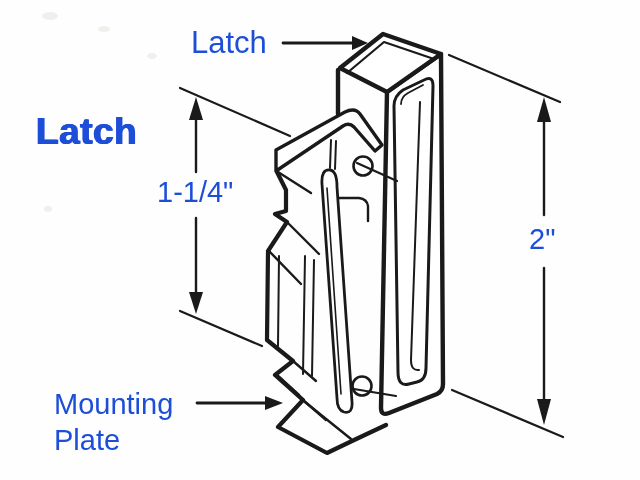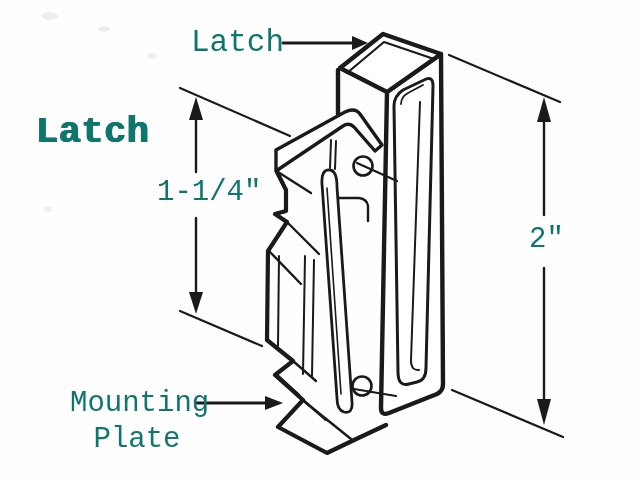--- a/index.html
+++ b/index.html
@@ -8,33 +8,32 @@
     position:relative;width:640px;height:480px;overflow:hidden;
     background:var(--bg,#fefefe);
     font-family:"Liberation Sans","DejaVu Sans",sans-serif;
   }
   .stage svg{position:absolute;left:0;top:0;}
   .s{fill:none;stroke:var(--ink,#1a1a1a);stroke-linecap:round;stroke-linejoin:round;}
   .sf{fill:#ffffff;stroke:var(--ink,#1a1a1a);stroke-linecap:round;stroke-linejoin:round;}
   .f{fill:var(--ink,#1a1a1a);stroke:none;}
   .smudge{fill:#ebe9e6;opacity:.75;}
   .lbl{
-    position:absolute;color:#0f766e;white-space:nowrap;
-    font-family:Liberation Mono, monospace;
-    text-align:center;
+    position:absolute;color:#1d4ed8;white-space:nowrap;
+    font-family:Liberation Sans, sans-serif;
   }
   .lbl-latch{left:191px;top:25px;font-size:31px;}
   .lbl-black{
     left:36px;top:111px;font-size:37px;font-weight:bold;
     text-shadow:0.7px 0 0 currentColor,-0.7px 0 0 currentColor;
     letter-spacing:0.5px;
   }
   .lbl-dim1{left:157px;top:176px;font-size:29px;}
   .lbl-dim2{left:529px;top:223px;font-size:29px;}
-  .lbl-mount{left:70px;top:386px;font-size:29px;line-height:36px;width:134px;white-space:normal;}
+  .lbl-mount{left:54px;top:386px;font-size:29px;line-height:36px;width:134px;white-space:normal;}
 </style>
 </head>
 <body>
 
 <div class="stage">
 
   <svg width="640" height="480" viewBox="0 0 640 480">
 
     <g>
       <ellipse class="smudge" cx="50" cy="16" rx="8" ry="4"></ellipse>

